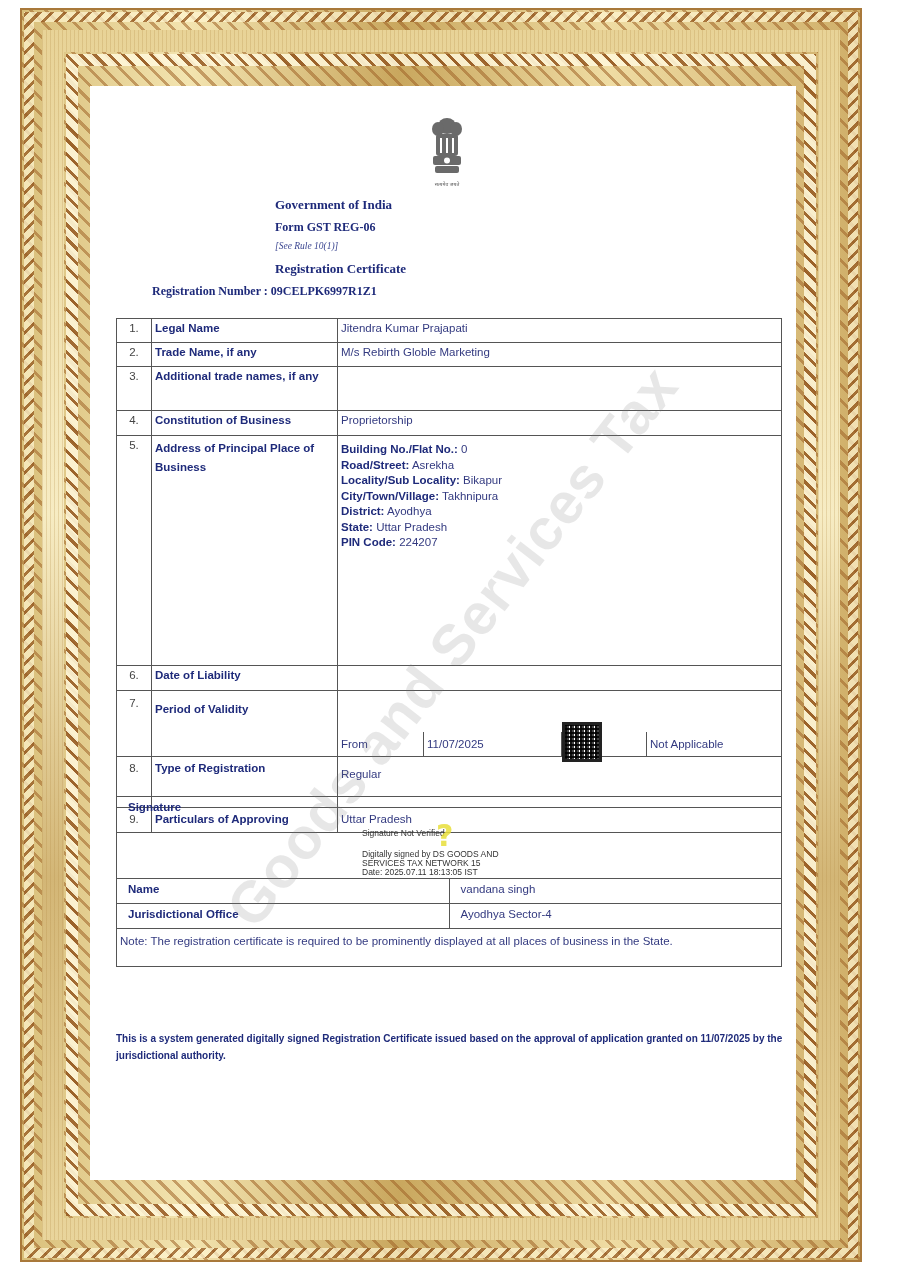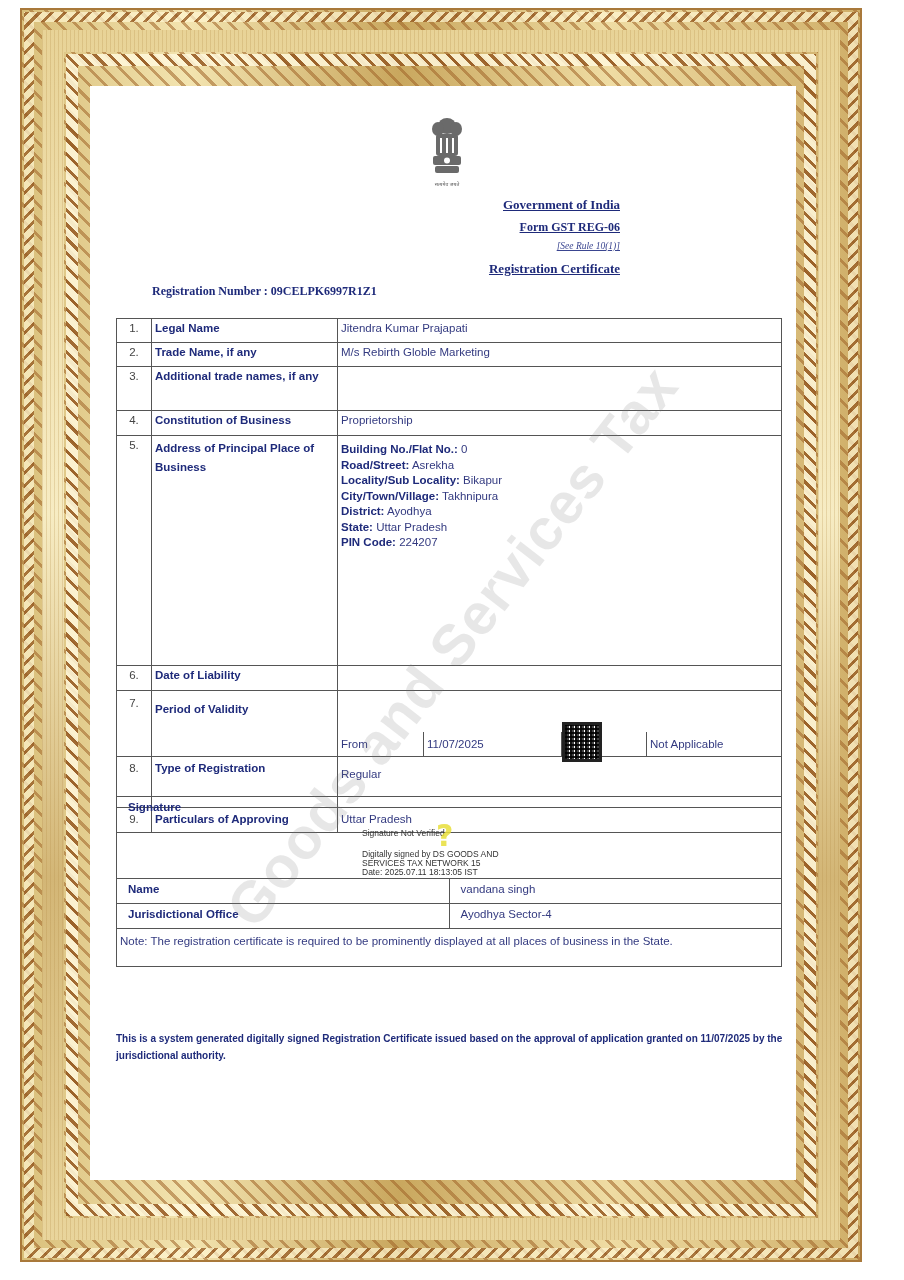--- a/index.html
+++ b/index.html
@@ -50,22 +50,22 @@
 
   
   .emblem {
     position: absolute; left: 427px; top: 116px; width: 40px; height: 68px;
   }
   .emblem-caption {
     position: absolute; left: 417px; top: 181px; width: 60px; text-align: center;
     font-family: "DejaVu Sans", sans-serif; font-size: 5px; color: #555;
   }
   .hdr {
-    position: absolute; left: 300px; width: 320px; text-align: right;
-    font-family: "Liberation Serif", serif; color: #1e2a7a; font-weight: bold; text-decoration: underline;
+    position: absolute; left: 275px; width: 320px; text-align: left;
+    font-family: "Liberation Serif", serif; color: #1e2a7a; font-weight: bold;
   }
   .hdr.gov { top: 197px; font-size: 13px; }
   .hdr.form { top: 220px; font-size: 12px; }
   .hdr.rule { top: 241px; font-size: 9.5px; font-weight: normal; font-style: italic; color: #3a4590; }
   .hdr.title { top: 261px; font-size: 13px; }
   .regno {
     position: absolute; left: 152px; top: 284px;
     font-family: "Liberation Serif", serif; font-size: 12px; font-weight: bold; color: #1e2a7a;
   }
 

